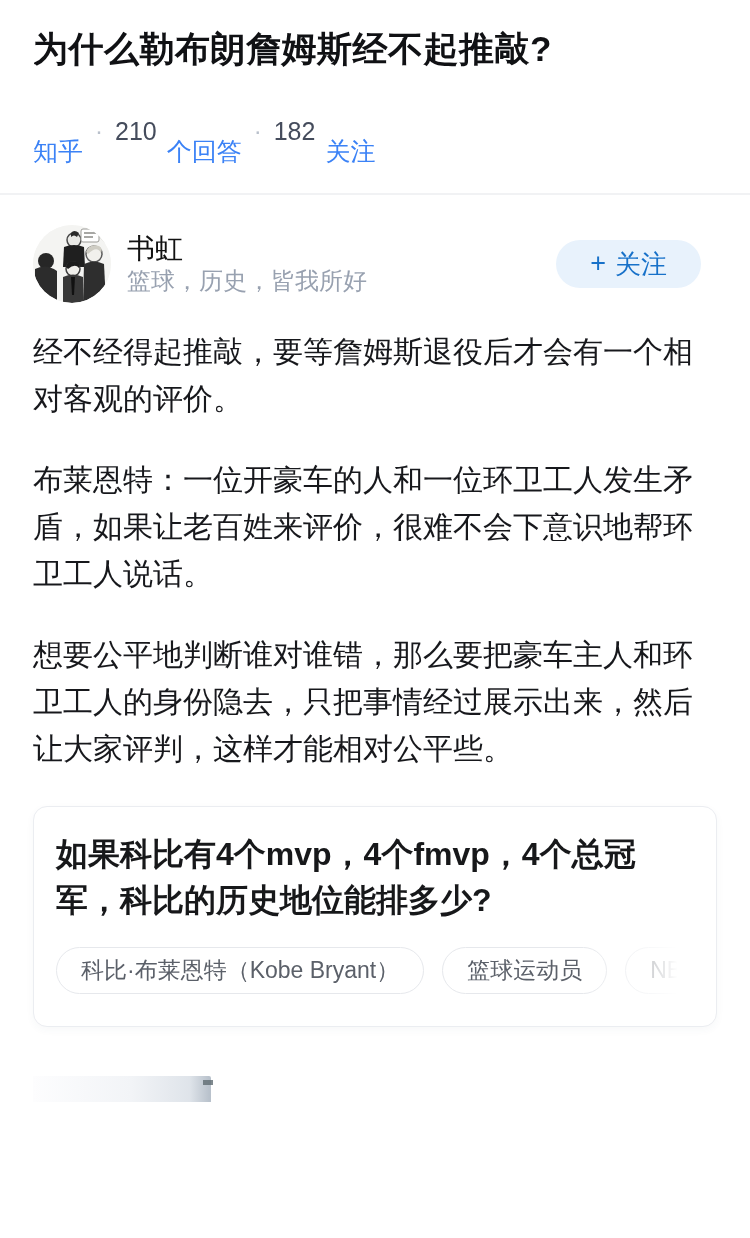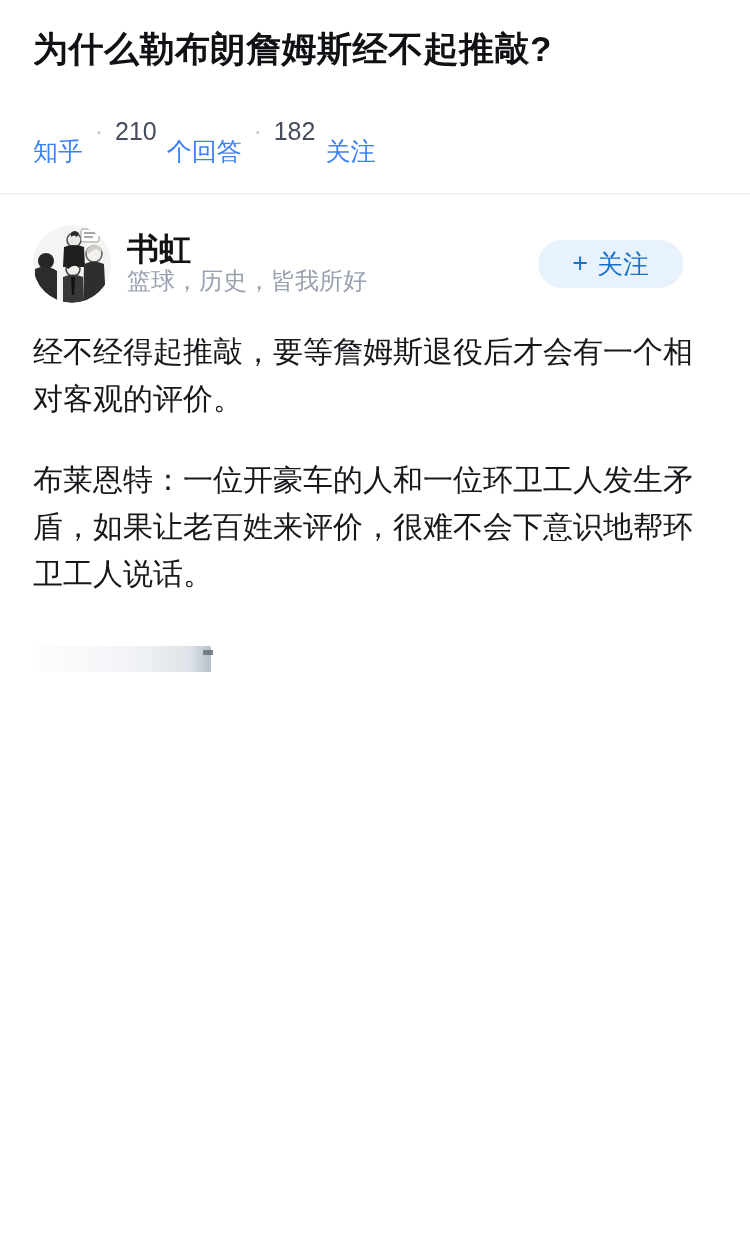--- a/index.html
+++ b/index.html
@@ -3,21 +3,21 @@
 <meta charset="utf-8">
 <style>
   * { margin: 0; padding: 0; box-sizing: border-box; }
   html, body { background: #fff; }
   body {
     width: 750px; height: 1238px; overflow: hidden;
     font-family: "Liberation Sans", "DejaVu Sans", sans-serif;
     color: #17181c;
   }
   .page { width: 750px; }
-  .pad { padding-left: 33px; padding-right: 51px; }
+  .pad { padding-left: 33px; padding-right: 33px; }
 
   
   .q-title {
     padding-top: 26px;
     font-size: 35px; line-height: 46px; font-weight: 700;
     color: #101114; letter-spacing: 0.5px;
   }
   .q-meta {
     margin-top: 22px; font-size: 25px; line-height: 32px;
     display: flex; align-items: center; gap: 10px;
@@ -30,21 +30,21 @@
   .divider { margin-top: 26px; height: 2px; background: #f1f2f4; }
 
   
   .author-row { margin-top: 30px; display: flex; align-items: center; }
   .avatar {
     width: 78px; height: 78px; border-radius: 50%; overflow: hidden;
     flex: none; cursor: pointer; background: #f5f5f3;
   }
   .avatar svg { display: block; width: 78px; height: 78px; }
   .author-info { margin-left: 16px; flex: 1 1 auto; min-width: 0; }
-  .author-name { font-size: 32px; line-height: 34px; font-weight: 700; color: #121212; cursor: pointer; }
+  .author-name { font-size: 28px; line-height: 34px; font-weight: 400; color: #121212; cursor: pointer; }
   .author-bio { font-size: 24px; line-height: 30px; color: #98a1b0; }
   .follow-btn {
     flex: none; margin-right: 16px;
     height: 48px; padding: 0 34px; border: none; border-radius: 24px;
     background: #e8f2fc; color: #1771c9;
     font-family: inherit; font-size: 26px; font-weight: 500;
     display: inline-flex; align-items: center; gap: 9px;
     cursor: pointer;
   }
   .follow-btn .plus { font-size: 27px; font-weight: 400; position: relative; top: -1px; }
@@ -163,19 +163,28 @@
       </div>
       <button class="follow-btn">
         <span class="plus">+</span>
         <span>关注</span>
       </button>
     </div>
 
     <div class="content">
       <p>经不经得起推敲，要等詹姆斯退役后才会有一个相对客观的评价。</p>
       <p>布莱恩特：一位开豪车的人和一位环卫工人发生矛盾，如果让老百姓来评价，很难不会下意识地帮环卫工人说话。</p>
+      <p>想要公平地判断谁对谁错，那么要把豪车主人和环卫工人的身份隐去，只把事情经过展示出来，然后让大家评判，这样才能相对公平些。</p>
 
+      <div class="link-card">
+        <div class="card-title">如果科比有4个mvp，4个fmvp，4个总冠军，科比的历史地位能排多少?</div>
+        <div class="card-tags">
+          <span class="tag">科比·布莱恩特（Kobe Bryant）</span>
+          <span class="tag">篮球运动员</span>
+          <span class="tag">NBA球星历史</span>
+        </div>
+      </div>
 
       <div class="next-sliver"></div>
     </div>
 
   </section>
 </div>
 
 </body></html>

